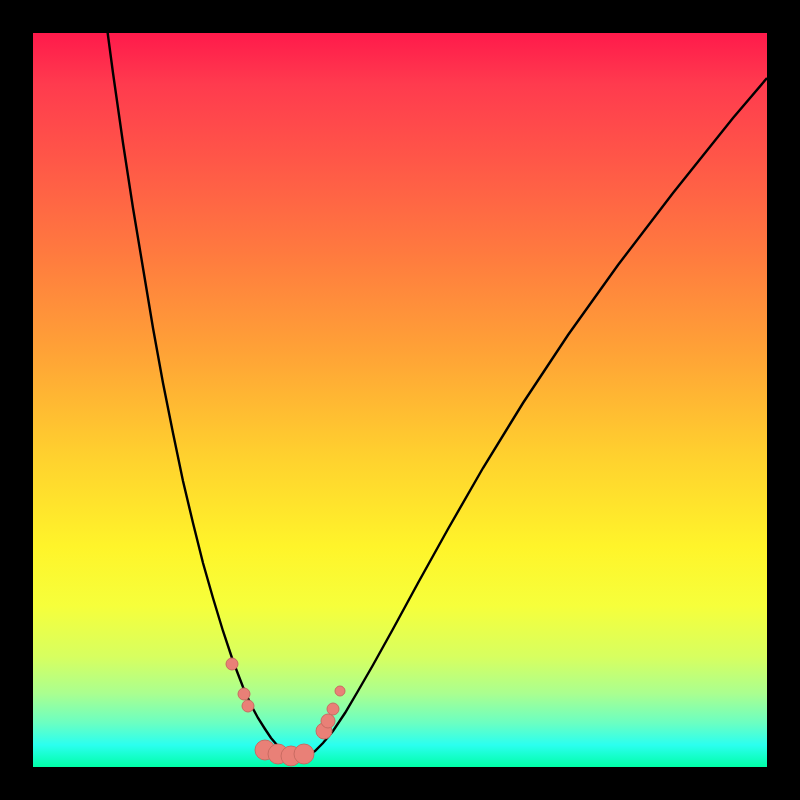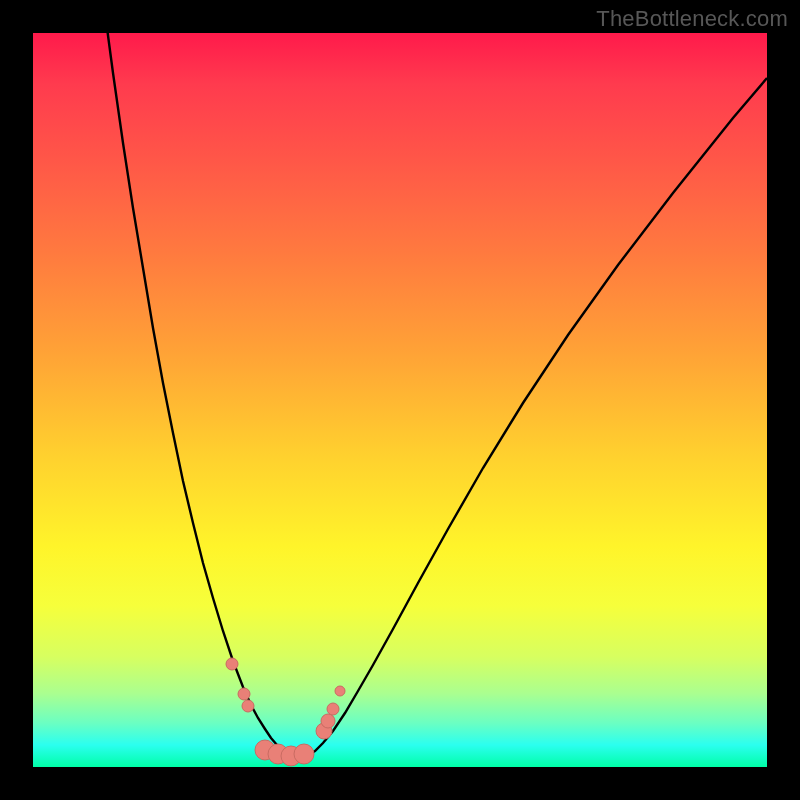--- a/index.html
+++ b/index.html
@@ -87,14 +87,13 @@
         <circle cx="245" cy="721" r="10" fill="#e98077" stroke="#c96b62" stroke-width="1"></circle>
         <circle cx="258" cy="723" r="10" fill="#e98077" stroke="#c96b62" stroke-width="1"></circle>
         <circle cx="271" cy="721" r="10" fill="#e98077" stroke="#c96b62" stroke-width="1"></circle>
         <circle cx="291" cy="698" r="8" fill="#e98077" stroke="#c96b62" stroke-width="1"></circle>
         <circle cx="295" cy="688" r="7" fill="#e98077" stroke="#c96b62" stroke-width="1"></circle>
         <circle cx="300" cy="676" r="6" fill="#e98077" stroke="#c96b62" stroke-width="1"></circle>
         <circle cx="307" cy="658" r="5" fill="#e98077" stroke="#c96b62" stroke-width="1"></circle>
       </g>
   </svg>
 
-  <div class="watermark">TheBottleneck.com</div>
 </div>
 
 </body></html>

